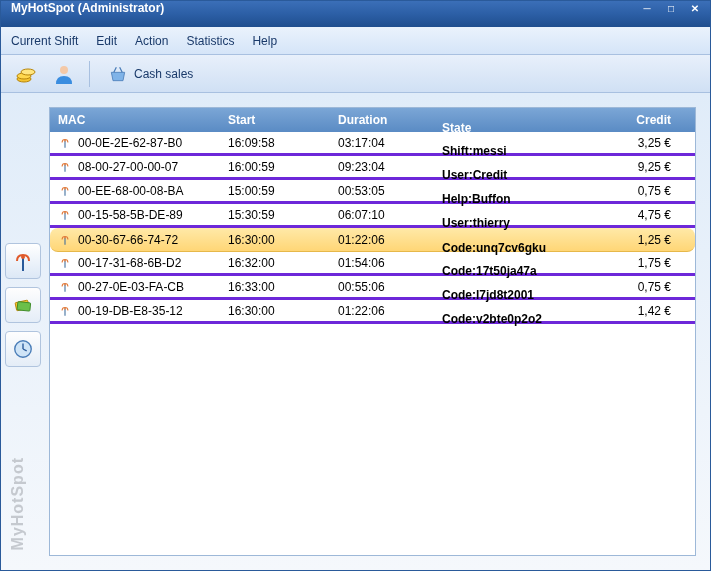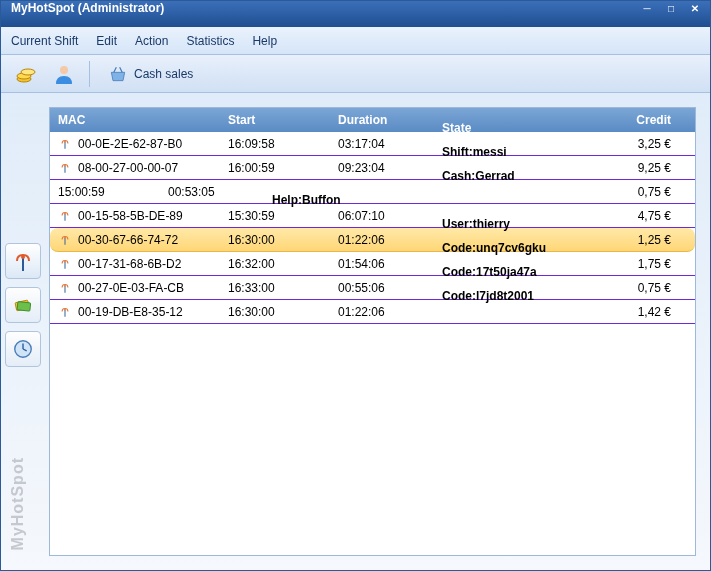--- a/index.html
+++ b/index.html
@@ -21,21 +21,21 @@
 .vlabel { position: absolute; bottom: 20px; left: 8px; writing-mode: vertical-rl; transform: rotate(180deg); font-size: 16px; font-weight: bold; color: #c5c9cf; letter-spacing: 1px; }
 .main { flex: 1; padding: 14px 14px 14px 4px; }
 .grid { width: 100%; height: 100%; background: #fff; border: 1px solid #9db8d8; font-size: 12px; }
 .ghead { display: flex; background: linear-gradient(to bottom, #7ba6d6 0%, #5a8bc4 100%); color: #fff; font-weight: bold; height: 24px; align-items: center; }
 .gcol { padding: 0 8px; }
 .c-mac { width: 170px; }
 .c-start { width: 110px; }
 .c-dur { width: 104px; }
 .c-state { width: 140px; margin-top: 16px; }
 .c-credit { flex: 1; text-align: right; padding-right: 24px; }
-.grow { display: flex; height: 24px; align-items: center; border-bottom: 1px solid #6d28d9; }
+.grow { display: flex; height: 24px; align-items: center; border-bottom: 3px solid #6d28d9; }
 .grow .c-mac { display: flex; align-items: center; gap: 6px; }
 .grow.sel { background: linear-gradient(to bottom, #ffe9a8 0%, #ffd676 100%); border-bottom: 1px solid #e6b84a; border-radius: 8px; }
 .grow .c-state { font-weight: bold; }
 .wifi-icon { width: 14px; height: 14px; flex-shrink: 0; }
 .iconsvg { width: 24px; height: 24px; }
 </style>
 </head>
 <body>
 
 <div class="window">
@@ -131,24 +131,32 @@
               <div class="gcol c-mac">
                 <svg class="wifi-icon" viewBox="0 0 24 24">
                   <path d="M12 6 Q7 6 7 11 M12 6 Q17 6 17 11" stroke="#e07a3b" fill="none" stroke-width="1.8"></path>
                   <line x1="12" y1="8" x2="12" y2="20" stroke="#3a6a9a" stroke-width="1.8"></line>
                   <circle cx="12" cy="8" r="1.5" fill="#e07a3b"></circle>
                 </svg>
                 <span>08-00-27-00-00-07</span>
               </div>
               <div class="gcol c-start">16:00:59</div>
               <div class="gcol c-dur">09:23:04</div>
-              <div class="gcol c-state">Cash:Gerrad</div>
+              <div class="gcol c-state">User:Credit</div>
               <div class="gcol c-credit">9,25 €</div>
             </div>
             <div class="grow">
+              <div class="gcol c-mac">
+                <svg class="wifi-icon" viewBox="0 0 24 24">
+                  <path d="M12 6 Q7 6 7 11 M12 6 Q17 6 17 11" stroke="#e07a3b" fill="none" stroke-width="1.8"></path>
+                  <line x1="12" y1="8" x2="12" y2="20" stroke="#3a6a9a" stroke-width="1.8"></line>
+                  <circle cx="12" cy="8" r="1.5" fill="#e07a3b"></circle>
+                </svg>
+                <span>00-EE-68-00-08-BA</span>
+              </div>
               <div class="gcol c-start">15:00:59</div>
               <div class="gcol c-dur">00:53:05</div>
               <div class="gcol c-state">Help:Buffon</div>
               <div class="gcol c-credit">0,75 €</div>
             </div>
             <div class="grow">
               <div class="gcol c-mac">
                 <svg class="wifi-icon" viewBox="0 0 24 24">
                   <path d="M12 6 Q7 6 7 11 M12 6 Q17 6 17 11" stroke="#e07a3b" fill="none" stroke-width="1.8"></path>
                   <line x1="12" y1="8" x2="12" y2="20" stroke="#3a6a9a" stroke-width="1.8"></line>
@@ -207,19 +215,20 @@
               <div class="gcol c-mac">
                 <svg class="wifi-icon" viewBox="0 0 24 24">
                   <path d="M12 6 Q7 6 7 11 M12 6 Q17 6 17 11" stroke="#e07a3b" fill="none" stroke-width="1.8"></path>
                   <line x1="12" y1="8" x2="12" y2="20" stroke="#3a6a9a" stroke-width="1.8"></line>
                   <circle cx="12" cy="8" r="1.5" fill="#e07a3b"></circle>
                 </svg>
                 <span>00-19-DB-E8-35-12</span>
               </div>
               <div class="gcol c-start">16:30:00</div>
               <div class="gcol c-dur">01:22:06</div>
+              <div class="gcol c-state">Code:v2bte0p2o2</div>
               <div class="gcol c-credit">1,42 €</div>
             </div>
           </div>
       </div>
     </div>
   </div>
 </div>
 
 </body></html>

